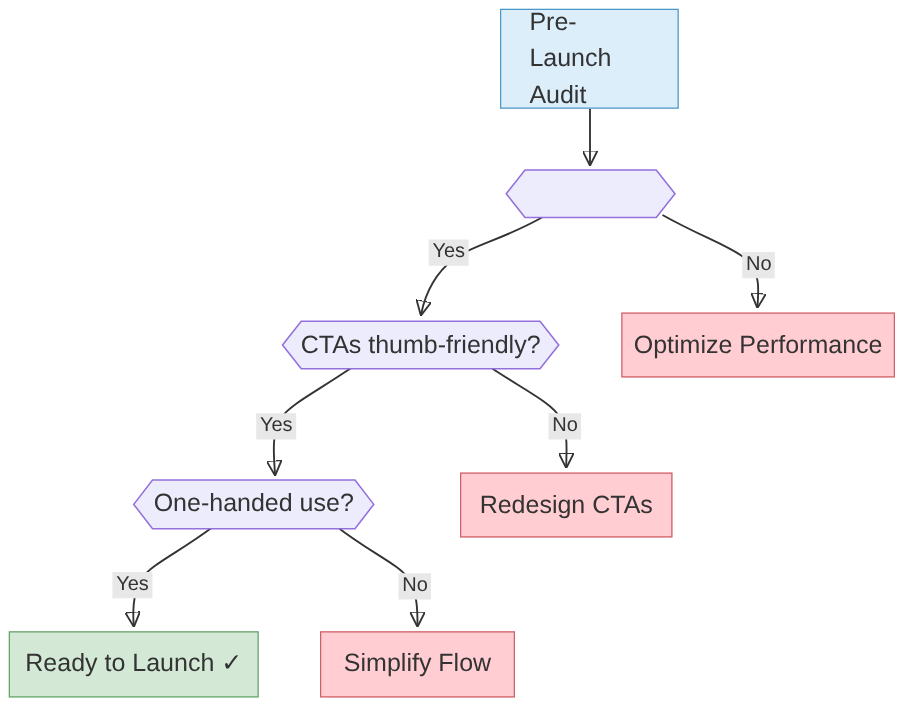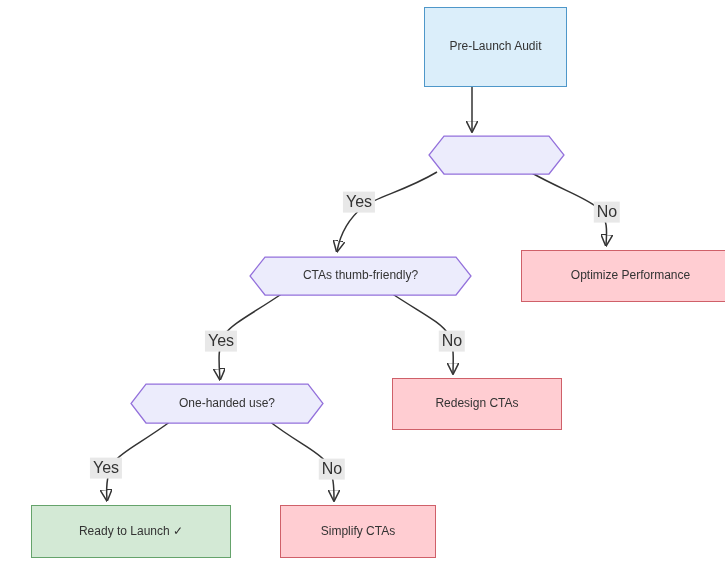--- a/index.html
+++ b/index.html
@@ -25,23 +25,22 @@
     stroke: var(--edge, #333333);
     stroke-width: 1.5px;
   }
   .node {
     position: absolute;
     display: flex;
     align-items: center;
     justify-content: center;
     box-sizing: border-box;
     color: var(--text, #333333);
-    font-size: 12px;
+    font-size: 20px;
     text-align: left;
-    margin-left: 24px;
   }
   .node.rect { border: 1.5px solid; }
   .node.start {
     background: var(--start-fill, #dbeefa);
     border-color: var(--start-border, #4e97c9);
   }
   .node.action {
     background: var(--action-fill, #ffcdd2);
     border-color: var(--action-border, #cf6069);
   }
@@ -128,21 +127,21 @@
 
   <div class="node rect success" style="left:7px; top:505px; width:200px; height:53px;">
     <span class="node-label">Ready to Launch ✓</span>
   </div>
 
   <div class="node rect action" style="left:368px; top:378px; width:170px; height:52px;">
     <span class="node-label">Redesign CTAs</span>
   </div>
 
   <div class="node rect action" style="left:256px; top:505px; width:156px; height:53px;">
-    <span class="node-label">Simplify CTAs</span>
+    <span class="node-label">Simplify Flow</span>
   </div>
 
   <span class="edge-label" style="left:359px; top:202px;">Yes</span>
   <span class="edge-label" style="left:607px; top:212px;">No</span>
   <span class="edge-label" style="left:221px; top:341px;">Yes</span>
   <span class="edge-label" style="left:452px; top:341px;">No</span>
   <span class="edge-label" style="left:106px; top:468px;">Yes</span>
   <span class="edge-label" style="left:332px; top:469px;">No</span>
 
 </div>

